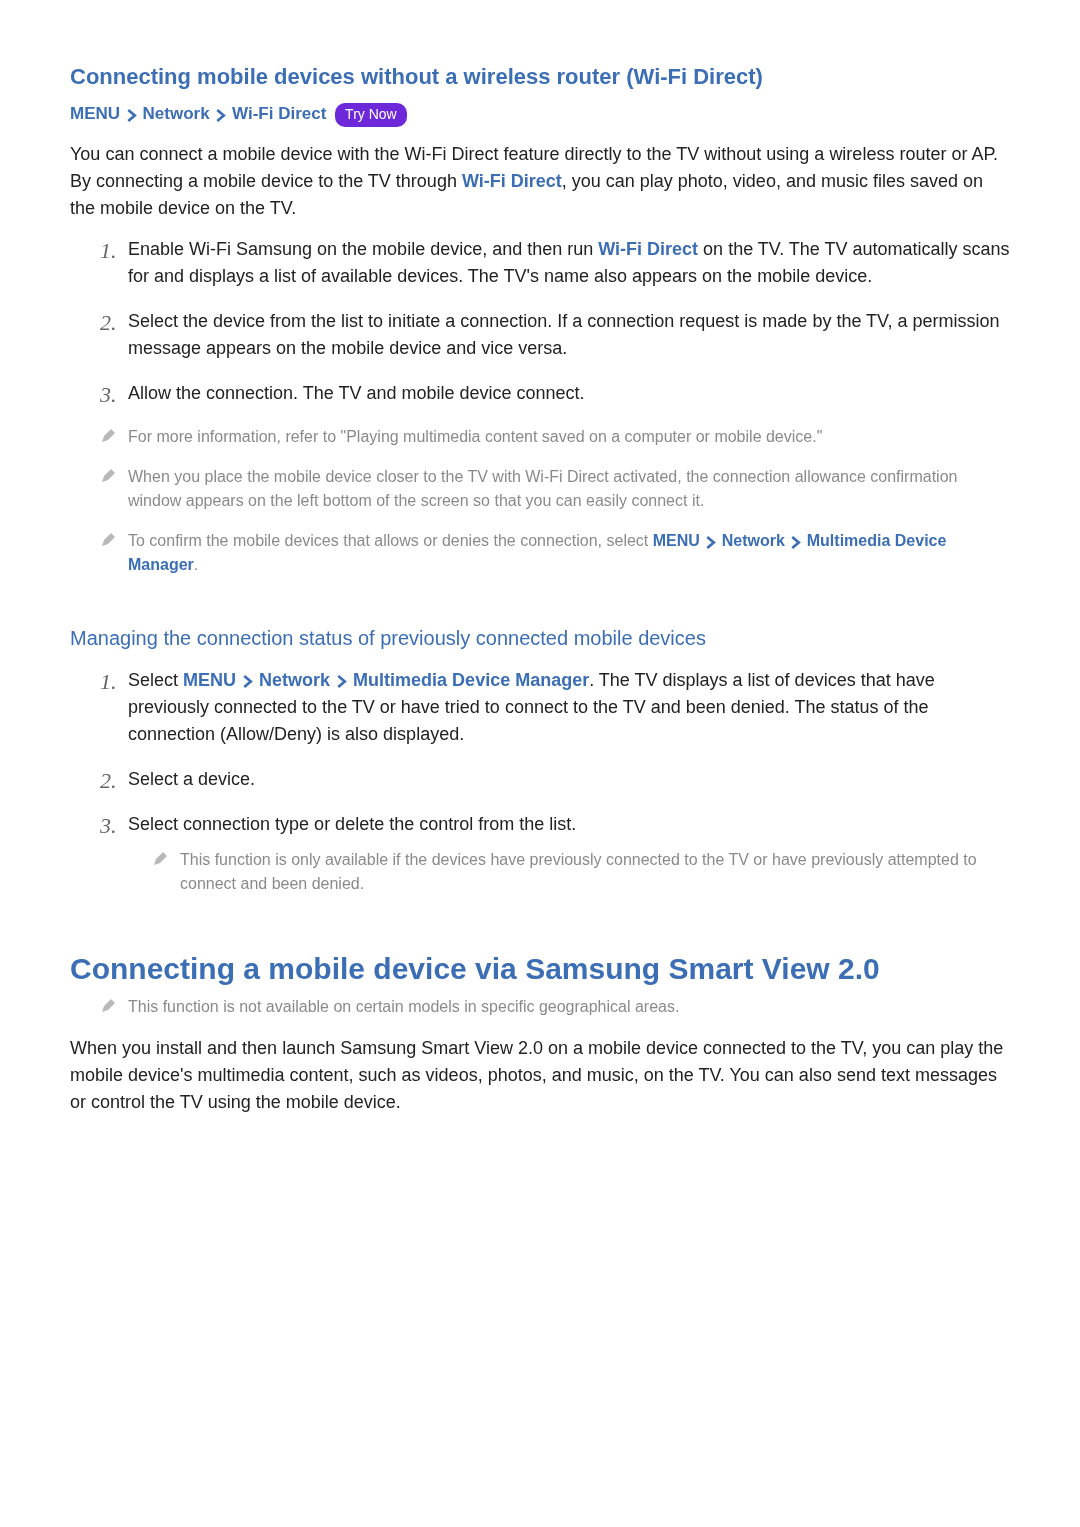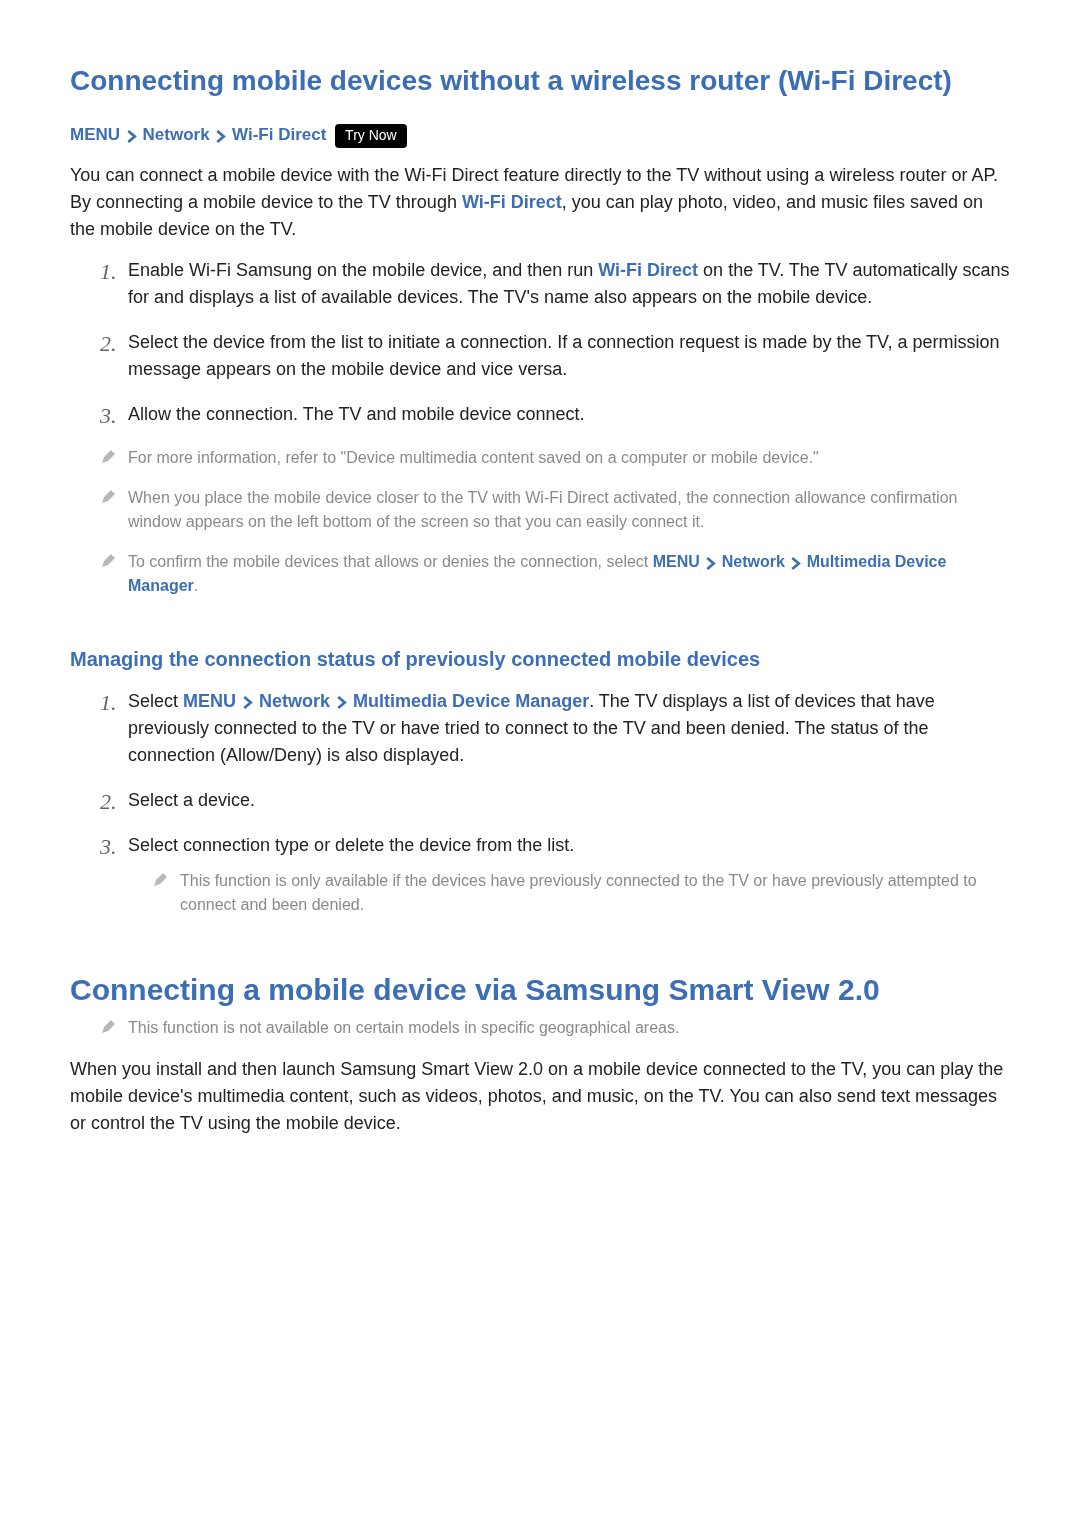--- a/index.html
+++ b/index.html
@@ -7,53 +7,53 @@
     font-family:Arial, Helvetica, sans-serif;
     background:#fff;
     color:#222;
     width:1080px;
     padding:60px 70px 70px 70px;
     line-height:1.5;
     font-size:18px;
   }
   .h-main {
     color:#3b6eb4;
-    font-size:28px;
+    font-size:22px;
     font-weight:bold;
-    margin-bottom:20px;
+    margin-bottom:8px;
   }
   .h-main-2 {
     color:#3b6eb4;
     font-size:30px;
     font-weight:bold;
     margin-top:50px;
     margin-bottom:4px;
   }
   .h-sub {
     color:#3b6eb4;
     font-size:20px;
-    font-weight:bold;
+    font-weight:normal;
     margin-top:46px;
     margin-bottom:14px;
   }
   .breadcrumb-line {
     font-size:17px;
     color:#3b6eb4;
     font-weight:bold;
     margin-bottom:14px;
   }
   .breadcrumb-line .sep {
     display:inline-block;
     vertical-align:middle;
   }
   .try-now {
     display:inline-block;
-    background:#000000;
+    background:#6d28d9;
     color:#fff;
-    border-radius:4px;
+    border-radius:10px;
     padding:1px 10px 2px 10px;
     font-size:14px;
     font-weight:normal;
     margin-left:4px;
   }
   .para { margin:8px 0 14px 0; }
   .para .kw { color:#3b6eb4; font-weight:bold; }
   ol.num-list {
     list-style:none;
     margin-left:30px;
@@ -140,21 +140,21 @@
     <span class="num">3.</span>
     <span>Allow the connection. The TV and mobile device connect.</span>
   </li>
 </ol>
 
 <ul class="note-list">
   <li>
     <span class="icon"><svg class="pencil" viewBox="0 0 16 16">
           <path d="M2 14 L4 8 L11 1 L15 5 L8 12 L2 14 Z M4 8 L8 12"></path>
         </svg></span>
-    <span>For more information, refer to "Device multimedia content saved on a computer or mobile device."</span>
+    <span>For more information, refer to "Playing multimedia content saved on a computer or mobile device."</span>
   </li>
   <li>
     <span class="icon"><svg class="pencil" viewBox="0 0 16 16">
           <path d="M2 14 L4 8 L11 1 L15 5 L8 12 L2 14 Z M4 8 L8 12"></path>
         </svg></span>
     <span>When you place the mobile device closer to the TV with Wi-Fi Direct activated, the connection allowance confirmation window appears on the left bottom of the screen so that you can easily connect it.</span>
   </li>
   <li>
     <span class="icon"><svg class="pencil" viewBox="0 0 16 16">
           <path d="M2 14 L4 8 L11 1 L15 5 L8 12 L2 14 Z M4 8 L8 12"></path>
@@ -185,21 +185,21 @@
           <path d="M3 1 L9 6 L3 11"></path>
         </svg></span>
     <span class="kw">Multimedia Device Manager</span><span>. The TV displays a list of devices that have previously connected to the TV or have tried to connect to the TV and been denied. The status of the connection (Allow/Deny) is also displayed.</span>
   </li>
   <li>
     <span class="num">2.</span>
     <span>Select a device.</span>
   </li>
   <li>
     <span class="num">3.</span>
-    <span>Select connection type or delete the device from the list.</span>
+    <span>Select connection type or delete the control from the list.</span>
     <ul class="inner-note-list">
       <li>
         <span class="icon"><svg class="pencil" viewBox="0 0 16 16">
               <path d="M2 14 L4 8 L11 1 L15 5 L8 12 L2 14 Z M4 8 L8 12"></path>
             </svg></span>
         <span>This function is only available if the devices have previously connected to the TV or have previously attempted to connect and been denied.</span>
       </li>
     </ul>
   </li>
 </ol>

